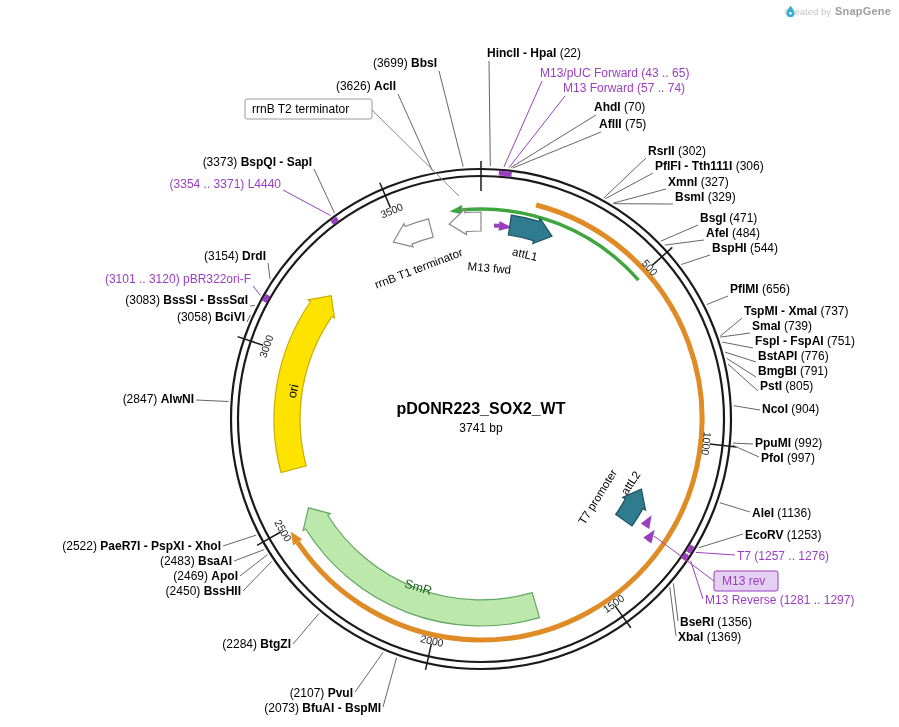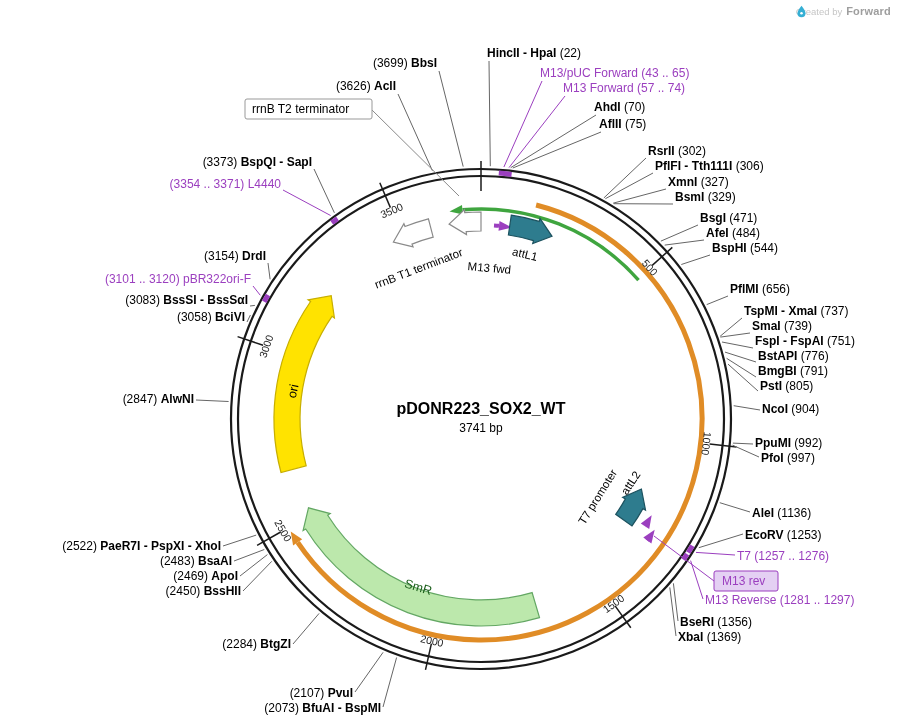--- a/index.html
+++ b/index.html
@@ -170,15 +170,15 @@
         <text transform="translate(417 591) rotate(17)" text-anchor="middle" font-size="12.5" fill="#1A5E1A">SmR</text>
       </g>
     </svg>
 
   <div class="watermark">
     <span class="wm-created">Created by</span>
     <svg width="11" height="13" viewBox="0 0 12 14">
       <path d="M6 0.8 C3.2 4.6 1.6 6.8 1.6 9 a4.4 4.4 0 0 0 8.8 0 C10.4 6.8 8.8 4.6 6 0.8 Z" fill="#35AFD4"></path>
       <circle cx="6" cy="9" r="1.4" fill="#ffffff"></circle>
     </svg>
-    <span class="wm-brand">Forward</span>
+    <span class="wm-brand">SnapGene</span>
   </div>
 </div>
 
 </body></html>

